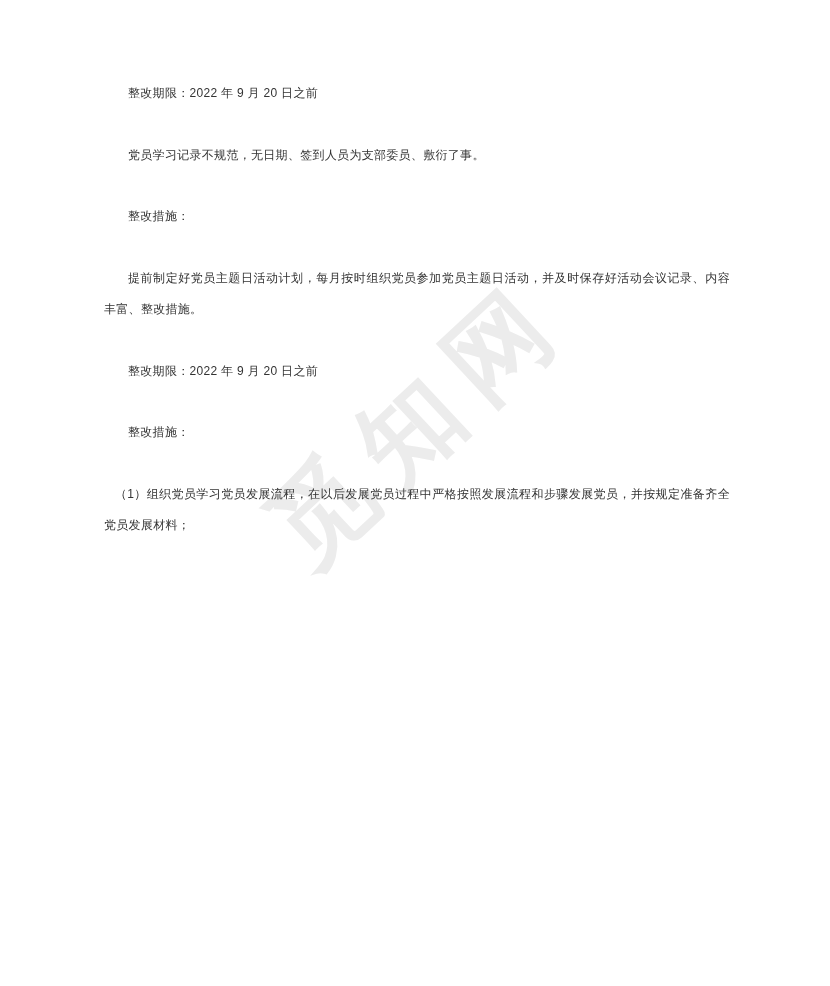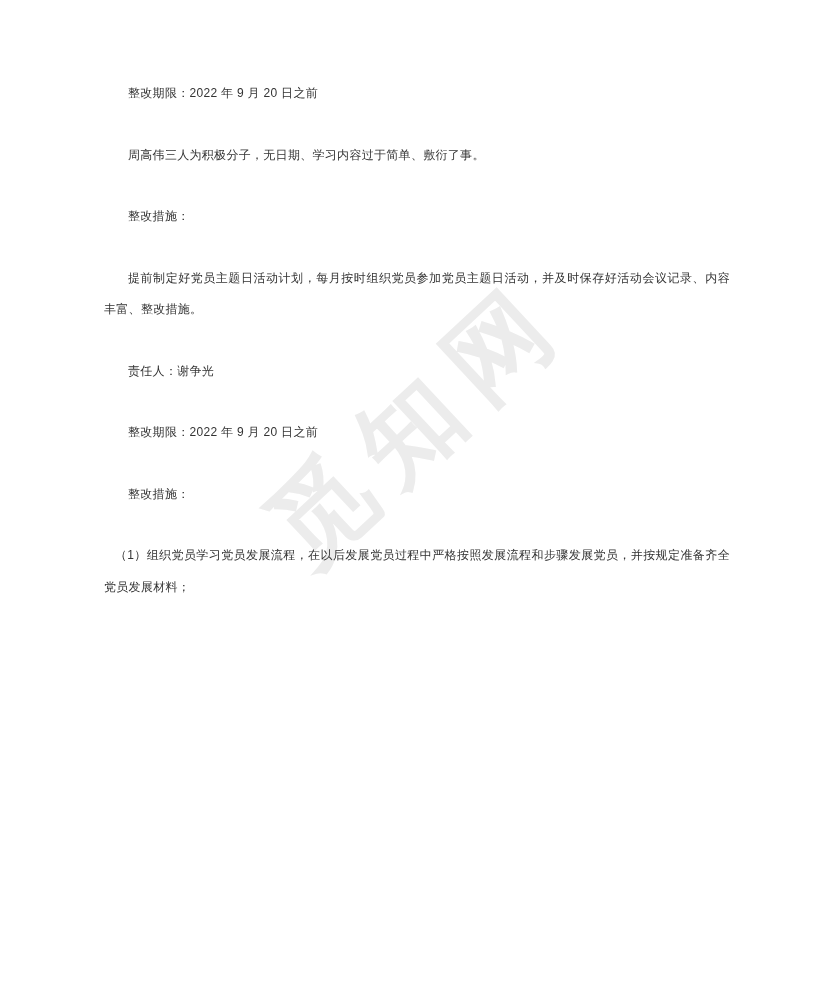--- a/index.html
+++ b/index.html
@@ -49,22 +49,21 @@
 </style>
 </head>
 <body>
 
 <div class="page" style="background: rgb(255, 255, 255);">
 
   <div class="watermark" style="color: rgb(236, 236, 236);">觅知网</div>
 
   <div class="content" style="color: rgb(51, 51, 51);">
     <p class="para">整改期限：2022 年 9 月 20 日之前</p>
-    <p class="para">周高伟三人为积极分子，无日期、学习内容过于简单、敷衍了事。</p>
+    <p class="para">党员学习记录不规范，无日期、签到人员为支部委员、敷衍了事。</p>
     <p class="para">整改措施：</p>
     <p class="para">提前制定好党员主题日活动计划，每月按时组织党员参加党员主题日活动，并及时保存好活动会议记录、内容丰富、整改措施。</p>
-    <p class="para">责任人：谢争光</p>
     <p class="para">整改期限：2022 年 9 月 20 日之前</p>
     <p class="para">整改措施：</p>
     <p class="para-numbered">（1）组织党员学习党员发展流程，在以后发展党员过程中严格按照发展流程和步骤发展党员，并按规定准备齐全党员发展材料；</p>
   </div>
 
 </div>
 
 </body></html>

